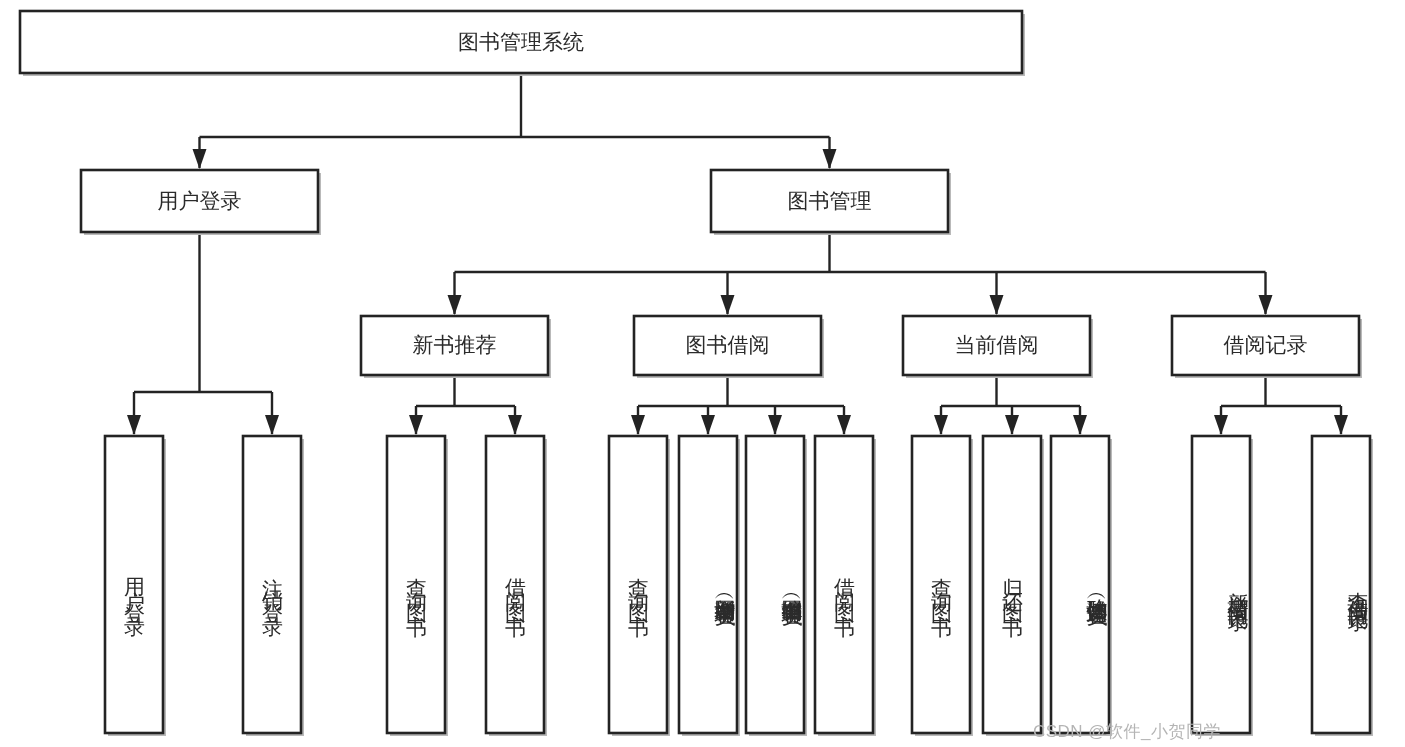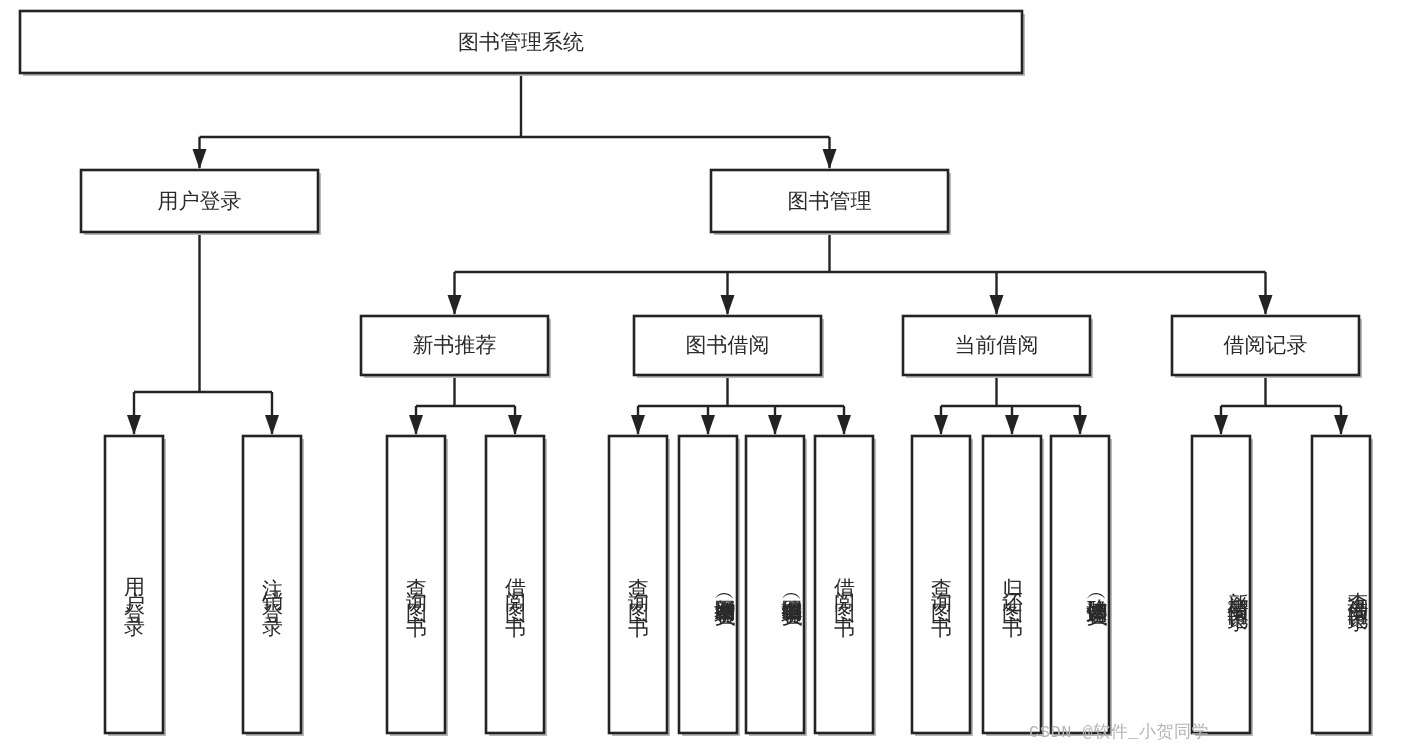--- a/index.html
+++ b/index.html
@@ -32,23 +32,23 @@
     font-family:"Liberation Sans","DejaVu Sans",sans-serif;
     font-size:21px;
     line-height:1.18;
     color:#2b2b2b;
     letter-spacing:1.5px;
     white-space:nowrap;
     pointer-events:none;
   }
   .watermark{
     position:absolute;
-    right:20px;
+    right:8px;
     bottom:4px;
-    font-family:Liberation Mono, monospace;
+    font-family:Liberation Sans, sans-serif;
     font-size:17px;
     color:#b4b4b4;
     letter-spacing:.5px;
     white-space:nowrap;
   }
 </style>
 </head>
 <body>
 
 <div id="diagram-root">

